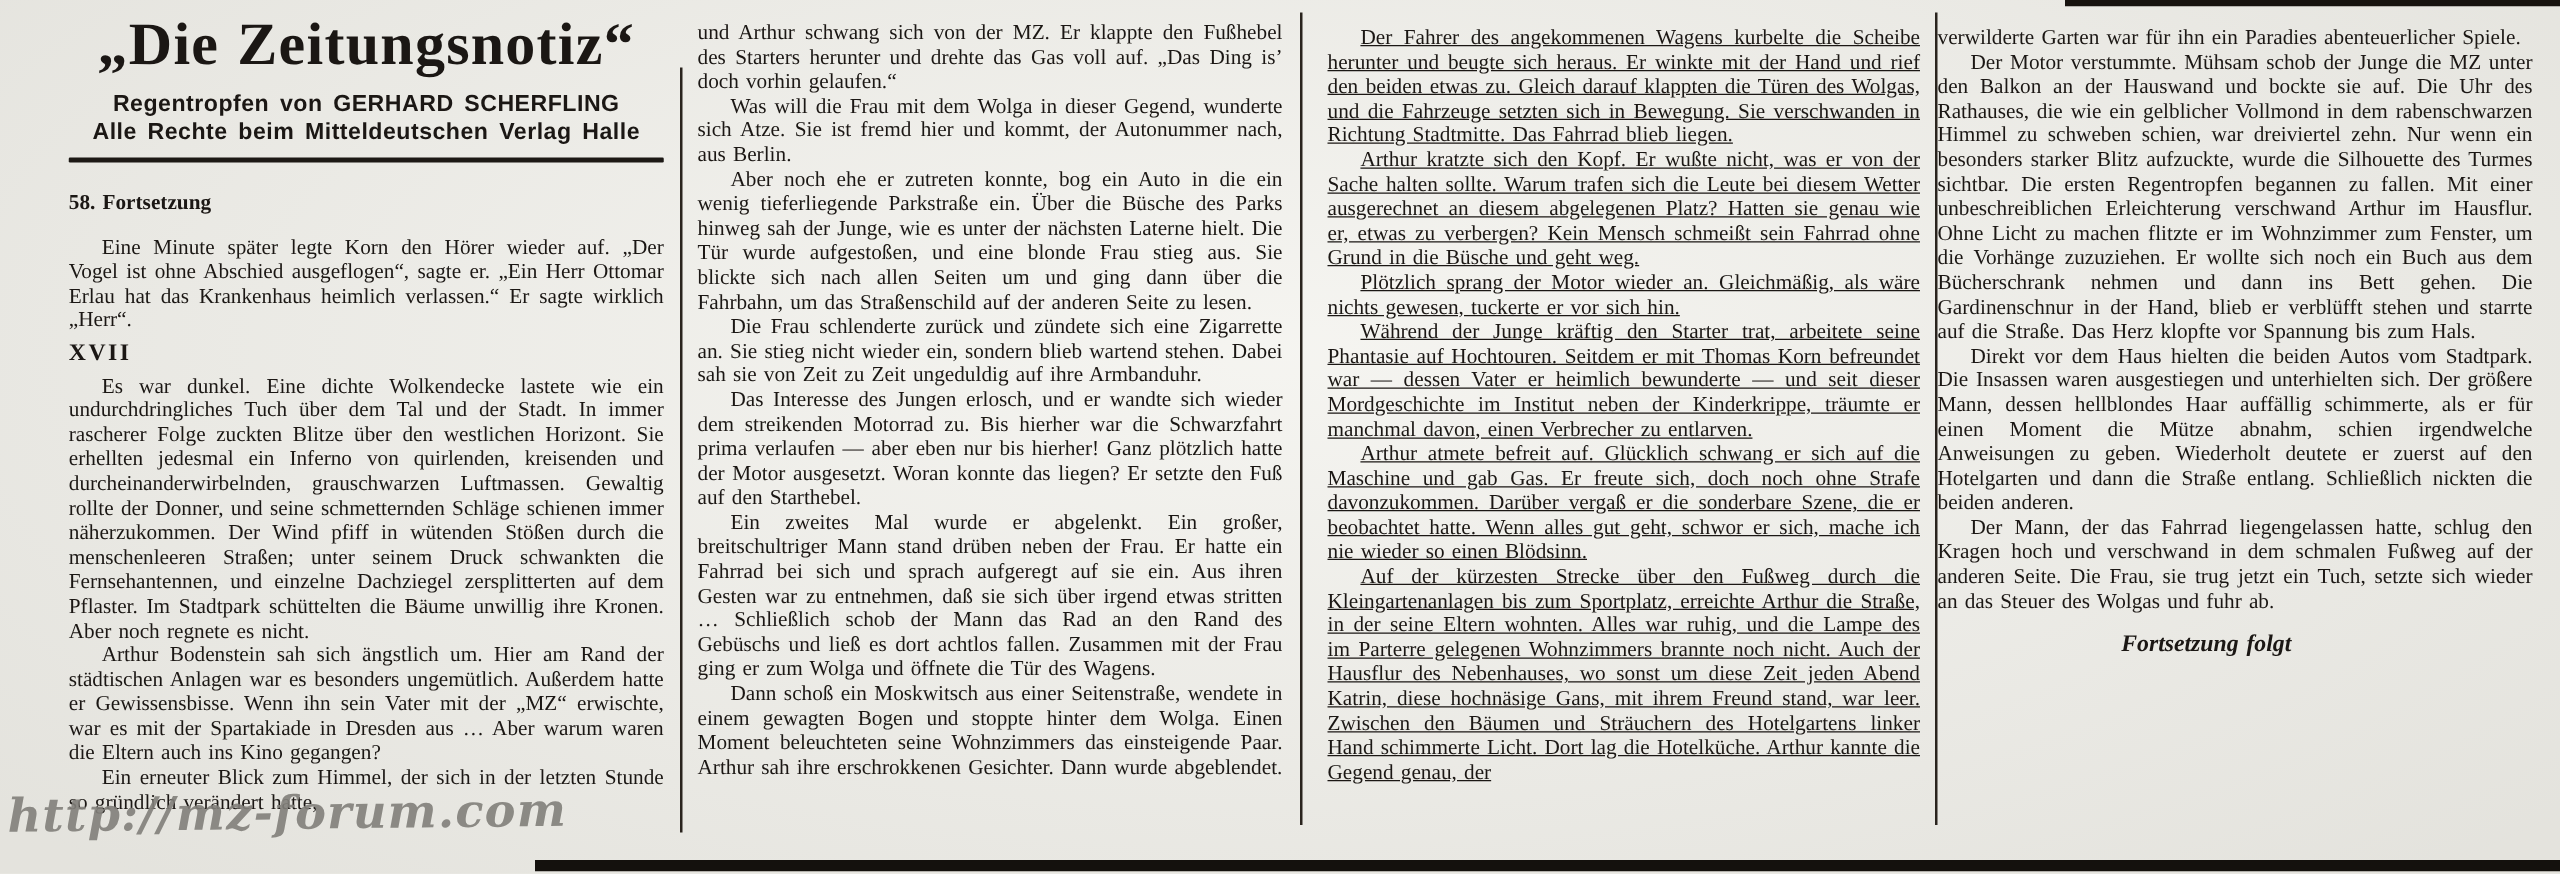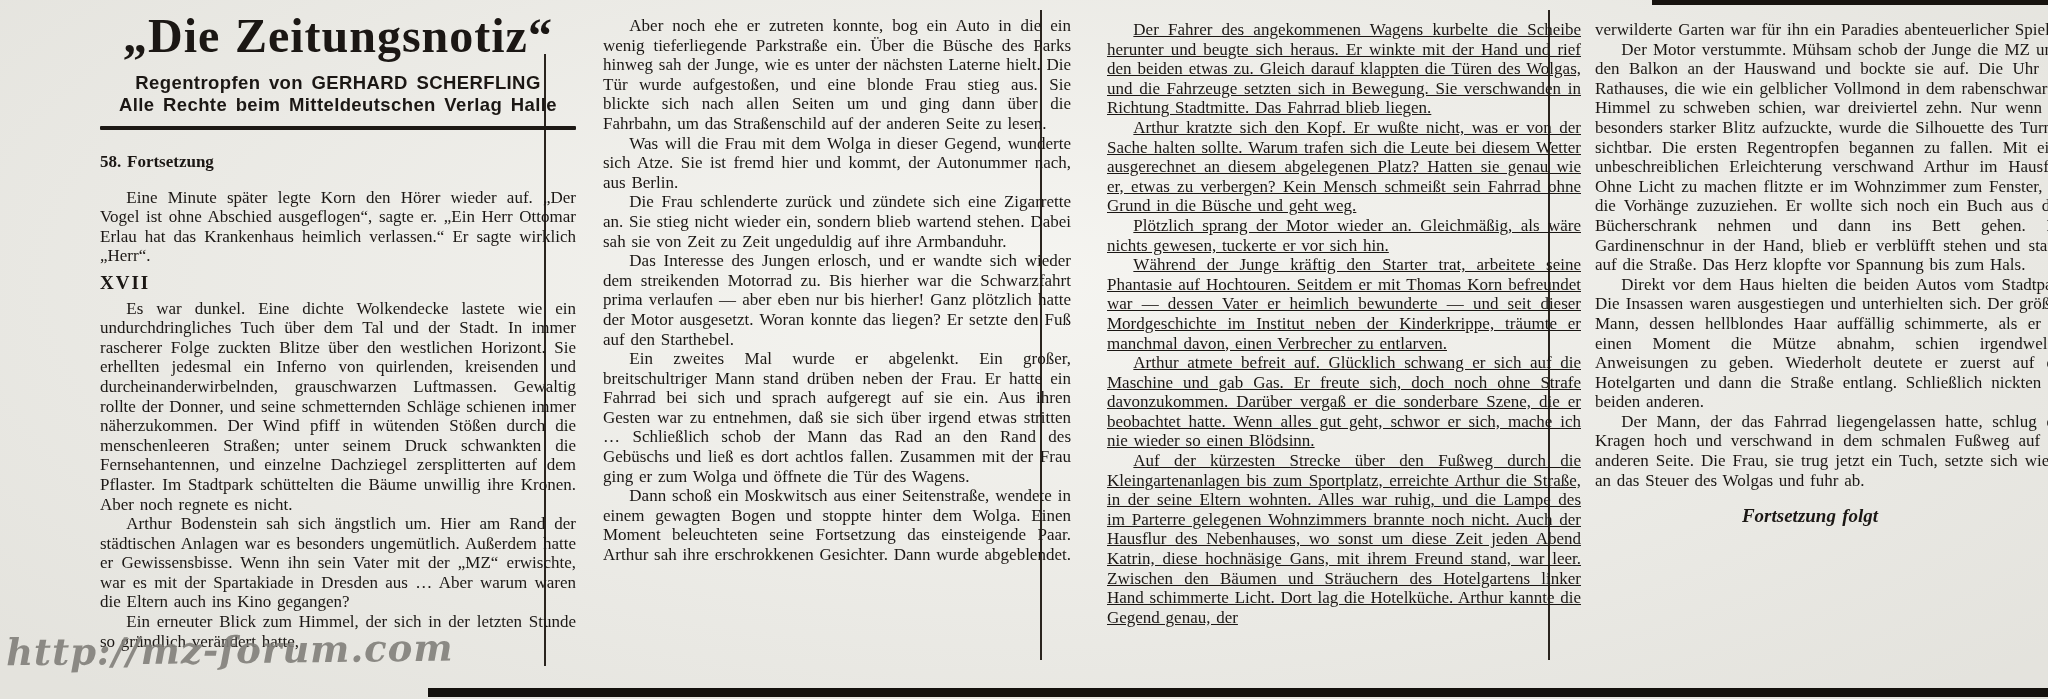--- a/index.html
+++ b/index.html
@@ -9,21 +9,20 @@
       radial-gradient(ellipse at 50% 40%, rgba(255,255,255,.35), rgba(0,0,0,.05) 95%),
       #f0efe9;
     font-family:"Liberation Serif", serif;
     color:#1b1714;
   }
   .col{
     position:absolute;
     font-size:17px;line-height:19.6px;
     text-align:justify;
     word-spacing:1.5px;
-    margin-left:45px;
   }
   .col p{margin:0;text-indent:1.55em;text-align:justify;}
   .col p.noindent{text-indent:0;}
   .col h3.chapter{
     margin:7px 0 6px 0;text-align:left;font-size:19px;
     letter-spacing:2px;font-weight:bold;text-indent:0;
   }
   #col1{left:55px;top:8px;width:476px;}
   #col2{left:558px;top:16px;width:468px;}
   #col3{left:1062px;top:20px;width:474px;text-decoration:underline;}
@@ -83,26 +82,27 @@
       <p class="indent">Eine Minute später legte Korn den Hörer wieder auf. „Der Vogel ist ohne Abschied ausgeflogen“, sagte er. „Ein Herr Ottomar Erlau hat das Krankenhaus heimlich verlassen.“ Er sagte wirklich „Herr“.</p>
       <h3 class="chapter">XVII</h3>
       <p class="indent">Es war dunkel. Eine dichte Wolkendecke lastete wie ein undurchdringliches Tuch über dem Tal und der Stadt. In immer rascherer Folge zuckten Blitze über den westlichen Horizont. Sie erhellten jedesmal ein Inferno von quirlenden, kreisenden und durcheinanderwirbelnden, grauschwarzen Luftmassen. Gewaltig rollte der Donner, und seine schmetternden Schläge schienen immer näherzukommen. Der Wind pfiff in wütenden Stößen durch die menschenleeren Straßen; unter seinem Druck schwankten die Fernsehantennen, und einzelne Dachziegel zersplitterten auf dem Pflaster. Im Stadtpark schüttelten die Bäume unwillig ihre Kronen. Aber noch regnete es nicht.</p>
       <p class="indent">Arthur Bodenstein sah sich ängstlich um. Hier am Rand der städtischen Anlagen war es besonders ungemütlich. Außerdem hatte er Gewissensbisse. Wenn ihn sein Vater mit der „MZ“ erwischte, war es mit der Spartakiade in Dresden aus … Aber warum waren die Eltern auch ins Kino gegangen?</p>
       <p class="indent">Ein erneuter Blick zum Himmel, der sich in der letzten Stunde so gründlich verändert hatte,</p>
     </div>
 </div>
 
 <div id="col2" class="col">
   <div>
+      <p class="noindent">und Arthur schwang sich von der MZ. Er klappte den Fußhebel des Starters herunter und drehte das Gas voll auf. „Das Ding is’ doch vorhin gelaufen.“</p>
+      <p class="indent">Was will die Frau mit dem Wolga in dieser Gegend, wunderte sich Atze. Sie ist fremd hier und kommt, der Autonummer nach, aus Berlin.</p>
       <p class="indent">Aber noch ehe er zutreten konnte, bog ein Auto in die ein wenig tieferliegende Parkstraße ein. Über die Büsche des Parks hinweg sah der Junge, wie es unter der nächsten Laterne hielt. Die Tür wurde aufgestoßen, und eine blonde Frau stieg aus. Sie blickte sich nach allen Seiten um und ging dann über die Fahrbahn, um das Straßenschild auf der anderen Seite zu lesen.</p>
-      <p class="indent">Was will die Frau mit dem Wolga in dieser Gegend, wunderte sich Atze. Sie ist fremd hier und kommt, der Autonummer nach, aus Berlin.</p>
       <p class="indent">Die Frau schlenderte zurück und zündete sich eine Zigarrette an. Sie stieg nicht wieder ein, sondern blieb wartend stehen. Dabei sah sie von Zeit zu Zeit ungeduldig auf ihre Armbanduhr.</p>
       <p class="indent">Das Interesse des Jungen erlosch, und er wandte sich wieder dem streikenden Motorrad zu. Bis hierher war die Schwarzfahrt prima verlaufen — aber eben nur bis hierher! Ganz plötzlich hatte der Motor ausgesetzt. Woran konnte das liegen? Er setzte den Fuß auf den Starthebel.</p>
       <p class="indent">Ein zweites Mal wurde er abgelenkt. Ein großer, breitschultriger Mann stand drüben neben der Frau. Er hatte ein Fahrrad bei sich und sprach aufgeregt auf sie ein. Aus ihren Gesten war zu entnehmen, daß sie sich über irgend etwas stritten … Schließlich schob der Mann das Rad an den Rand des Gebüschs und ließ es dort achtlos fallen. Zusammen mit der Frau ging er zum Wolga und öffnete die Tür des Wagens.</p>
-      <p class="indent">Dann schoß ein Moskwitsch aus einer Seitenstraße, wendete in einem gewagten Bogen und stoppte hinter dem Wolga. Einen Moment beleuchteten seine Fortsetzung das einsteigende Paar. Arthur sah ihre erschrokkenen Gesichter. Dann wurde abgeblendet.</p>
+      <p class="indent">Dann schoß ein Moskwitsch aus einer Seitenstraße, wendete in einem gewagten Bogen und stoppte hinter dem Wolga. Einen Moment beleuchteten seine Wohnzimmers das einsteigende Paar. Arthur sah ihre erschrokkenen Gesichter. Dann wurde abgeblendet.</p>
     </div>
 </div>
 
 <div id="col3" class="col">
   <div>
       <p class="indent">Der Fahrer des angekommenen Wagens kurbelte die Scheibe herunter und beugte sich heraus. Er winkte mit der Hand und rief den beiden etwas zu. Gleich darauf klappten die Türen des Wolgas, und die Fahrzeuge setzten sich in Bewegung. Sie verschwanden in Richtung Stadtmitte. Das Fahrrad blieb liegen.</p>
       <p class="indent">Arthur kratzte sich den Kopf. Er wußte nicht, was er von der Sache halten sollte. Warum trafen sich die Leute bei diesem Wetter ausgerechnet an diesem abgelegenen Platz? Hatten sie genau wie er, etwas zu verbergen? Kein Mensch schmeißt sein Fahrrad ohne Grund in die Büsche und geht weg.</p>
       <p class="indent">Plötzlich sprang der Motor wieder an. Gleichmäßig, als wäre nichts gewesen, tuckerte er vor sich hin.</p>
       <p class="indent">Während der Junge kräftig den Starter trat, arbeitete seine Phantasie auf Hochtouren. Seitdem er mit Thomas Korn befreundet war — dessen Vater er heimlich bewunderte — und seit dieser Mordgeschichte im Institut neben der Kinderkrippe, träumte er manchmal davon, einen Verbrecher zu entlarven.</p>
       <p class="indent">Arthur atmete befreit auf. Glücklich schwang er sich auf die Maschine und gab Gas. Er freute sich, doch noch ohne Strafe davonzukommen. Darüber vergaß er die sonderbare Szene, die er beobachtet hatte. Wenn alles gut geht, schwor er sich, mache ich nie wieder so einen Blödsinn.</p>

